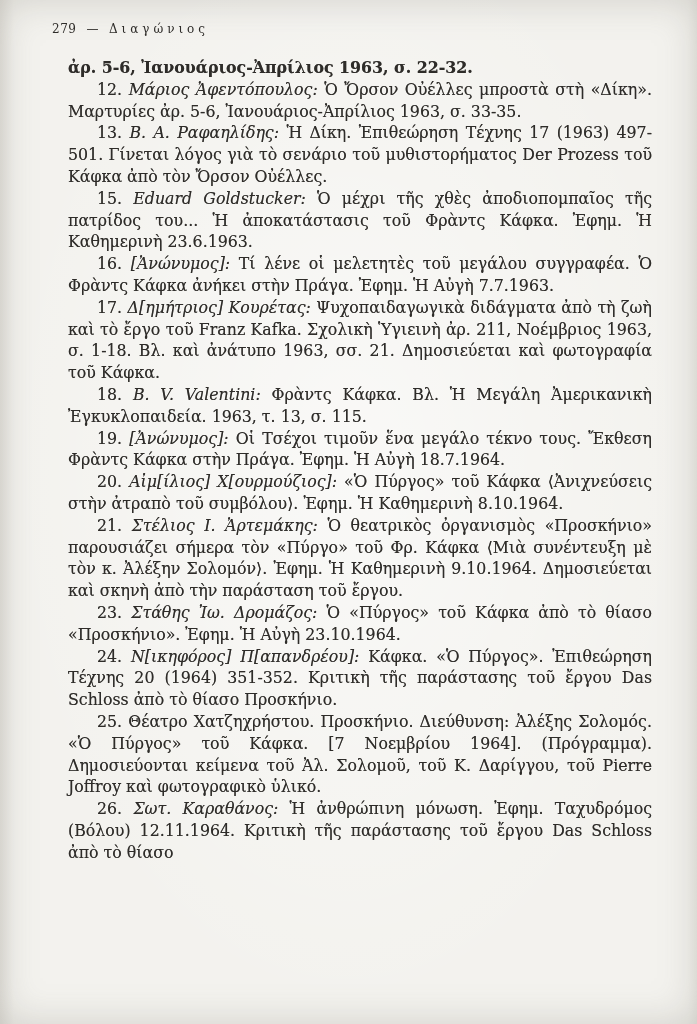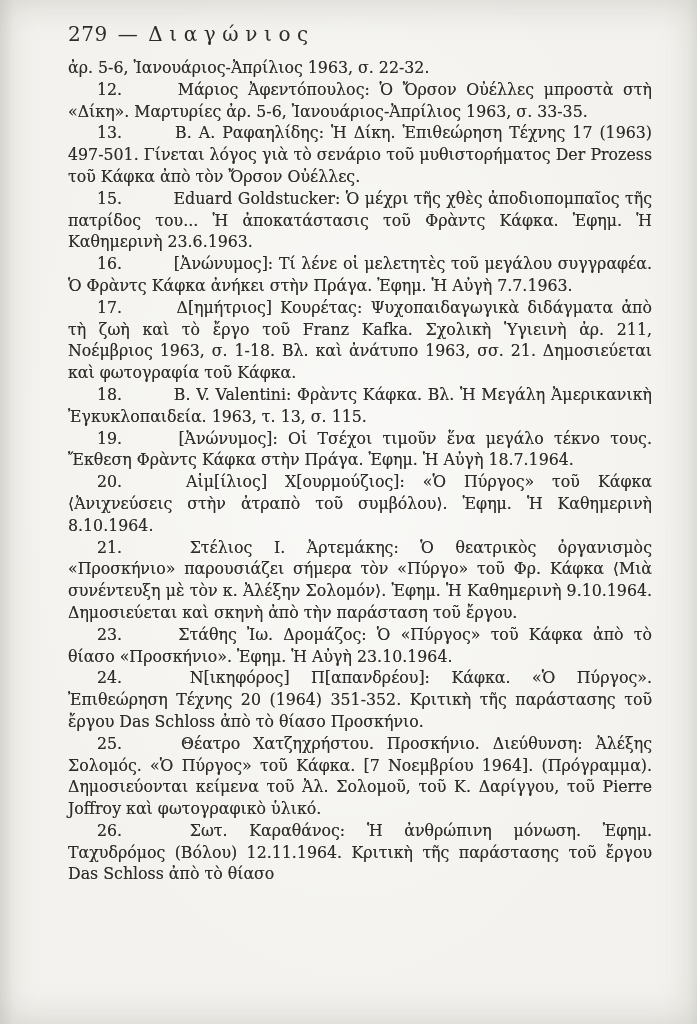--- a/index.html
+++ b/index.html
@@ -17,22 +17,22 @@
       radial-gradient(ellipse at 50% 45%, rgba(255,255,255,0.55) 0%, rgba(255,255,255,0) 70%),
       linear-gradient(90deg, #e6e4df 0px, #f3f2ee 14px, #f3f2ee 688px, #ecebe6 697px),
       #f3f2ee;
     box-shadow: inset 0 0 38px rgba(120,115,105,0.28);
     color: #2e2c29;
     font-family: "DejaVu Serif", "Liberation Serif", serif;
   }
   .page-header {
     position: absolute;
     top: 22px;
-    left: 68px;
-    font-size: 20px;
+    left: 52px;
+    font-size: 12px;
     letter-spacing: 0.5px;
     white-space: nowrap;
   }
   .page-header .sep {
     margin: 0 10px;
   }
   .page-header .journal {
     letter-spacing: 0.33em;
   }
   .text-block {
@@ -47,23 +47,24 @@
   }
   .text-block p {
     margin: 0;
     padding: 0;
   }
   p.entry {
     text-indent: 20px;
   }
   p.continuation {
     text-indent: 0;
+    font-weight: bold;
   }
   .author {
-    margin-left: 46px;
+    font-style: italic;
   }
   .num {
     font-style: normal;
     margin-left: 9px;
   }
 </style>
 </head>
 <body>
 
 <div class="page">

